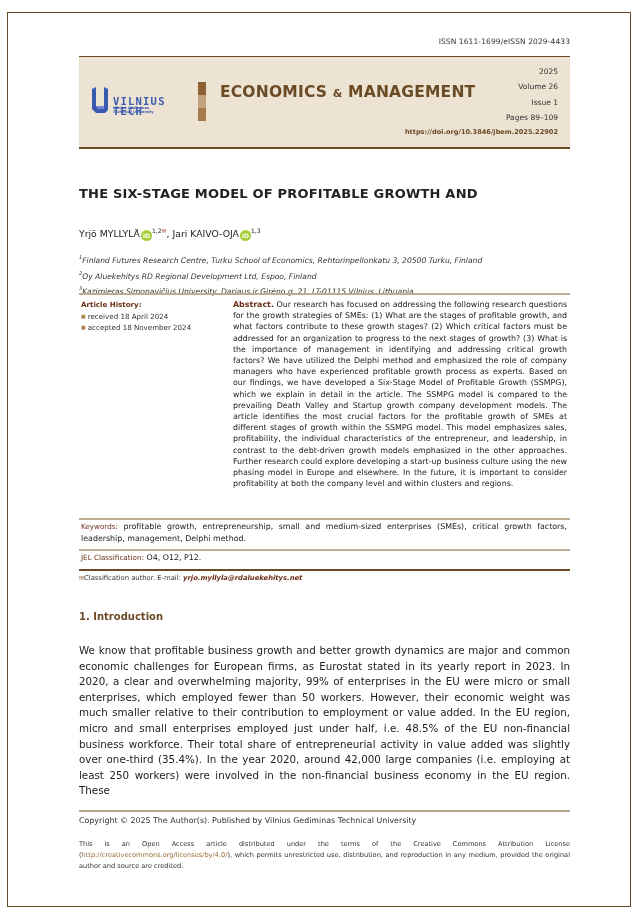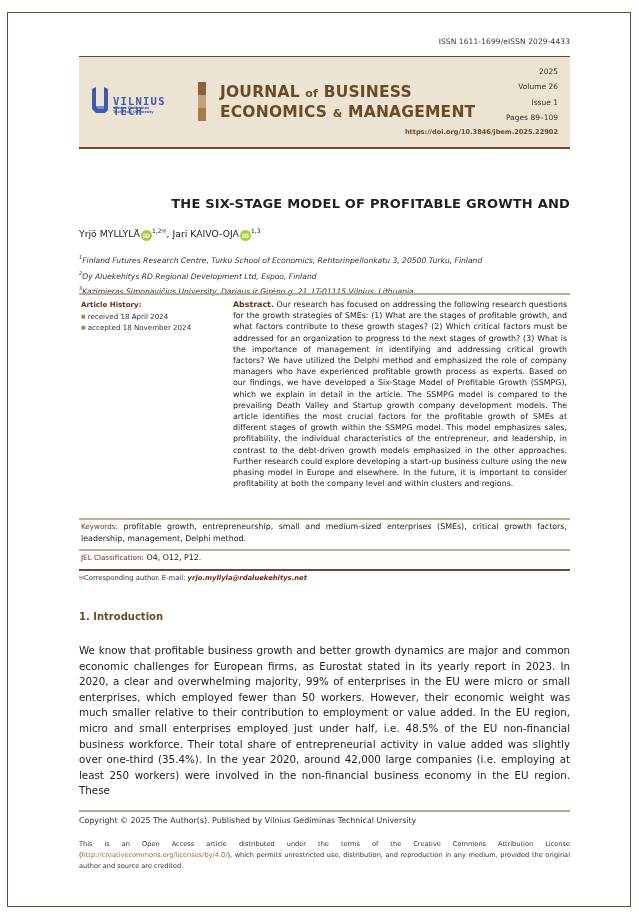--- a/index.html
+++ b/index.html
@@ -20,21 +20,21 @@
     .logo-sub { position: absolute; left: 23px; top: 22px; font-size: 3.6px; line-height: 4.2px; color: #3a5bb0; font-weight: bold; white-space: nowrap; }
 
     .jbars { position: absolute; left: 119px; top: 25px; width: 8px; height: 39px; }
     .jbars div { height: 13px; }
     .jtitle { position: absolute; left: 141px; top: 26px; color: #6b4a26; font-weight: bold; font-size: 15.5px; line-height: 19px; white-space: nowrap; letter-spacing: 0.2px; }
     .jtitle .small { font-size: 11px; }
 
     .meta { position: absolute; right: 12px; top: 7px; text-align: right; font-size: 7.5px; color: #333; line-height: 15.3px; }
     .meta .doi { color: #6b4a26; font-weight: bold; font-size: 6.6px; }
 
-    .article-title { top: 195px; font-weight: bold; font-size: 13px; line-height: 17px; color: #222; letter-spacing: 0.2px; text-align: right; }
+    .article-title { top: 185px; font-weight: bold; font-size: 13px; line-height: 17px; color: #222; letter-spacing: 0.2px; }
     .authors { top: 227px; font-size: 9.3px; color: #222; }
     .orcid { display: inline-block; width: 11px; height: 11px; border-radius: 50%; background: #a6ce39; color: #fff;
              font-size: 6px; font-weight: bold; text-align: center; line-height: 11px; vertical-align: -1px; margin-left: 1px; }
     .sup { font-size: 6px; vertical-align: 4px; }
     .sup .mail { color: #8b2d1a; }
     .affil { top: 251px; font-size: 7.6px; font-style: italic; line-height: 12.2px; color: #333; }
     .affil sup { font-size: 5px; }
 
     .hr-top { position: absolute; left: 79px; top: 293px; width: 491px; height: 2px; background: #c0ac90; }
     .history { position: absolute; left: 81px; top: 299px; width: 140px; font-size: 7.1px; line-height: 11.5px; color: #333; }
@@ -83,21 +83,20 @@
       <div>Technical University</div>
     </div>
   </div>
 
   <div class="jbars">
     <div style="background:#8c6235;"></div>
     <div style="background:#c3a37f;"></div>
     <div style="background:#a67c4e;"></div>
   </div>
   <div class="jtitle">
-    <div><span>JOURNAL </span><span class="small">of</span><span> BUSINESS</span></div>
     <div><span>ECONOMICS </span><span class="small">&amp;</span><span> MANAGEMENT</span></div>
   </div>
 
   <div class="meta">
     <div>2025</div>
     <div>Volume 26</div>
     <div>Issue 1</div>
     <div>Pages 89–109</div>
     <div class="doi">https://doi.org/10.3846/jbem.2025.22902</div>
   </div>
@@ -135,21 +134,21 @@
   <span class="lbl">Keywords:</span>
   <span>profitable growth, entrepreneurship, small and medium-sized enterprises (SMEs), critical growth factors, leadership, management, Delphi method.</span>
 </div>
 <div class="hr2"></div>
 <div class="jel">
   <span class="lbl">JEL Classification:</span>
   <span>O4, O12, P12.</span>
 </div>
 <div class="hr3"></div>
 <div class="corr">
-  <span class="mail-icon">✉</span><span>Corresponding author. E-mail: </span><span class="email">yrjo.myllyla@rdaluekehitys.net</span>
+  <span class="mail-icon">✉</span><span>Classification author. E-mail: </span><span class="email">yrjo.myllyla@rdaluekehitys.net</span>
 </div>
 
 <div class="intro-h">1. Introduction</div>
 <div class="intro-p">We know that profitable business growth and better growth dynamics are major and common economic challenges for European firms, as Eurostat stated in its yearly report in 2023. In 2020, a clear and overwhelming majority, 99% of enterprises in the EU were micro or small enterprises, which employed fewer than 50 workers. However, their economic weight was much smaller relative to their contribution to employment or value added. In the EU region, micro and small enterprises employed just under half, i.e. 48.5% of the EU non-financial business workforce. Their total share of entrepreneurial activity in value added was slightly over one-third (35.4%). In the year 2020, around 42,000 large companies (i.e. employing at least 250 workers) were involved in the non-financial business economy in the EU region. These</div>
 
 <div class="hr-foot"></div>
 <div class="copyright">Copyright © 2025 The Author(s). Published by Vilnius Gediminas Technical University</div>
 <div class="license">
   <span>This is an Open Access article distributed under the terms of the Creative Commons Attribution License (</span><span class="url">http://creativecommons.org/licenses/by/4.0/</span><span>), which permits unrestricted use, distribution, and reproduction in any medium, provided the original author and source are credited.</span>
 </div>

